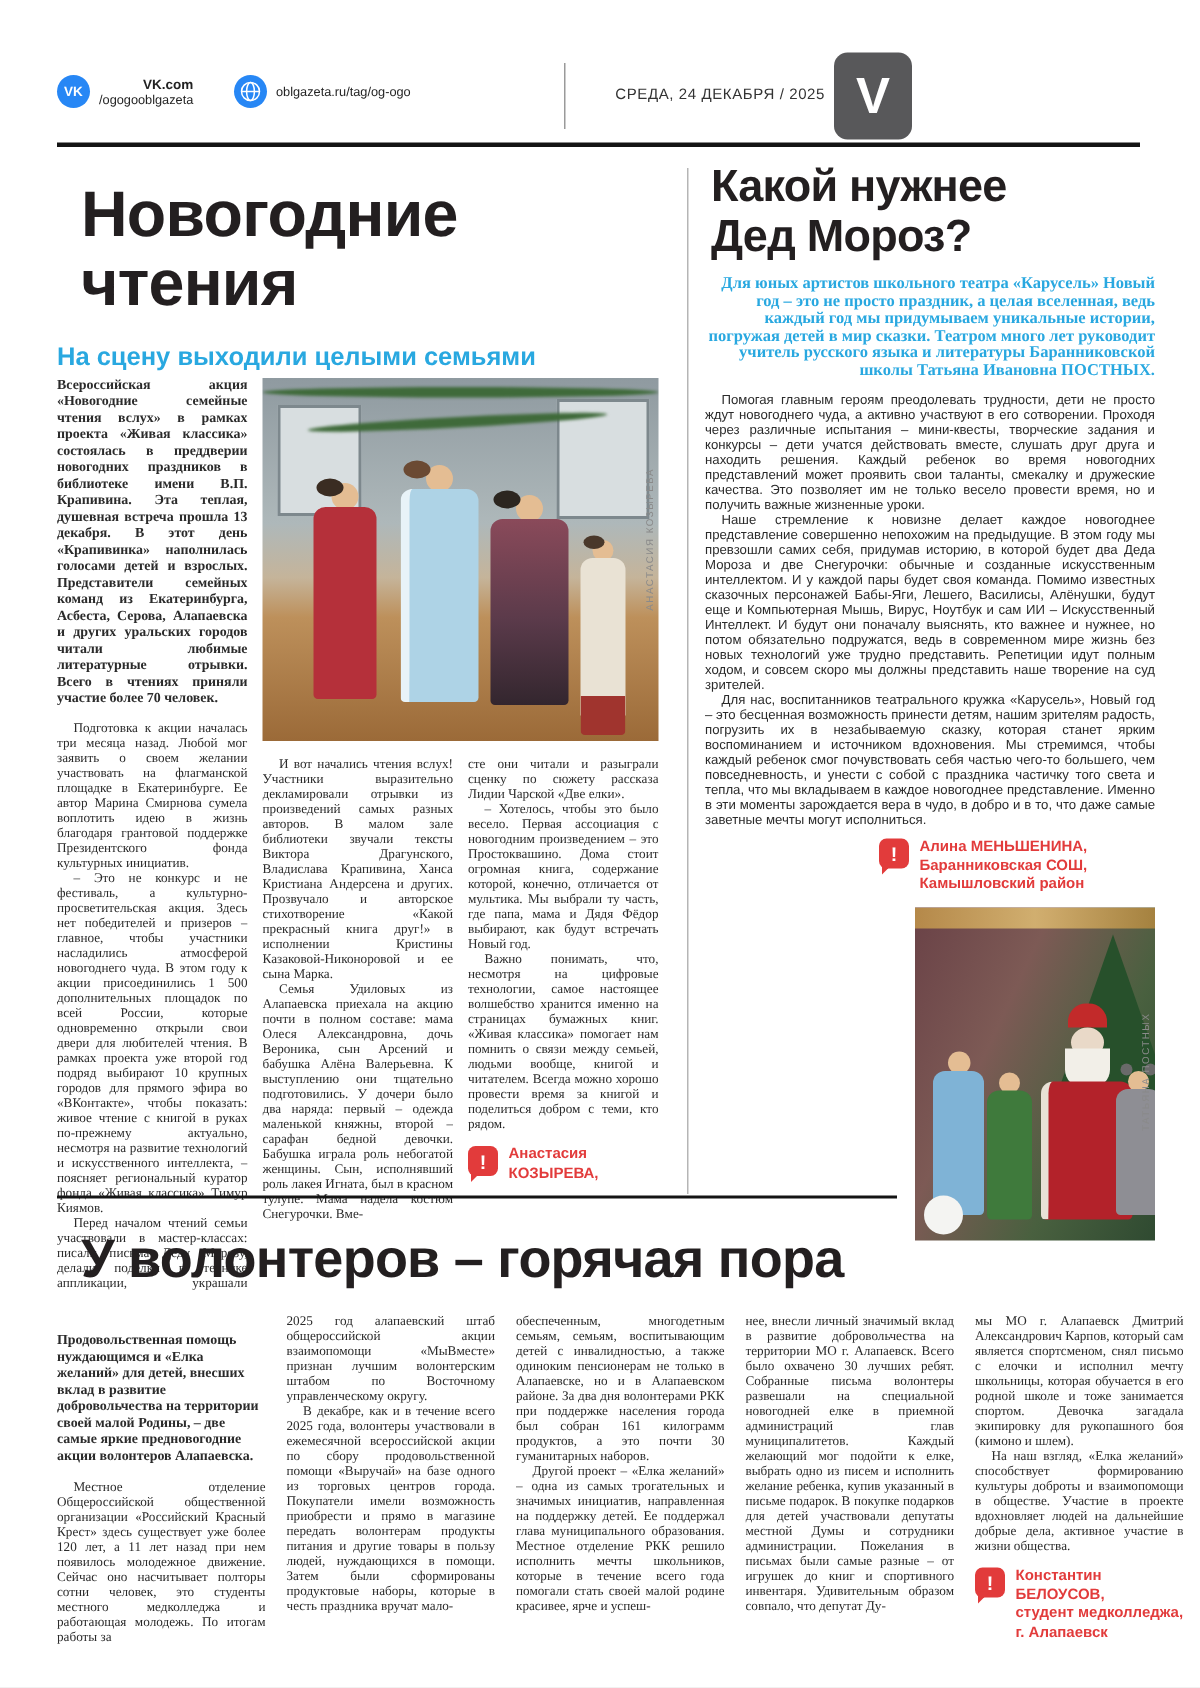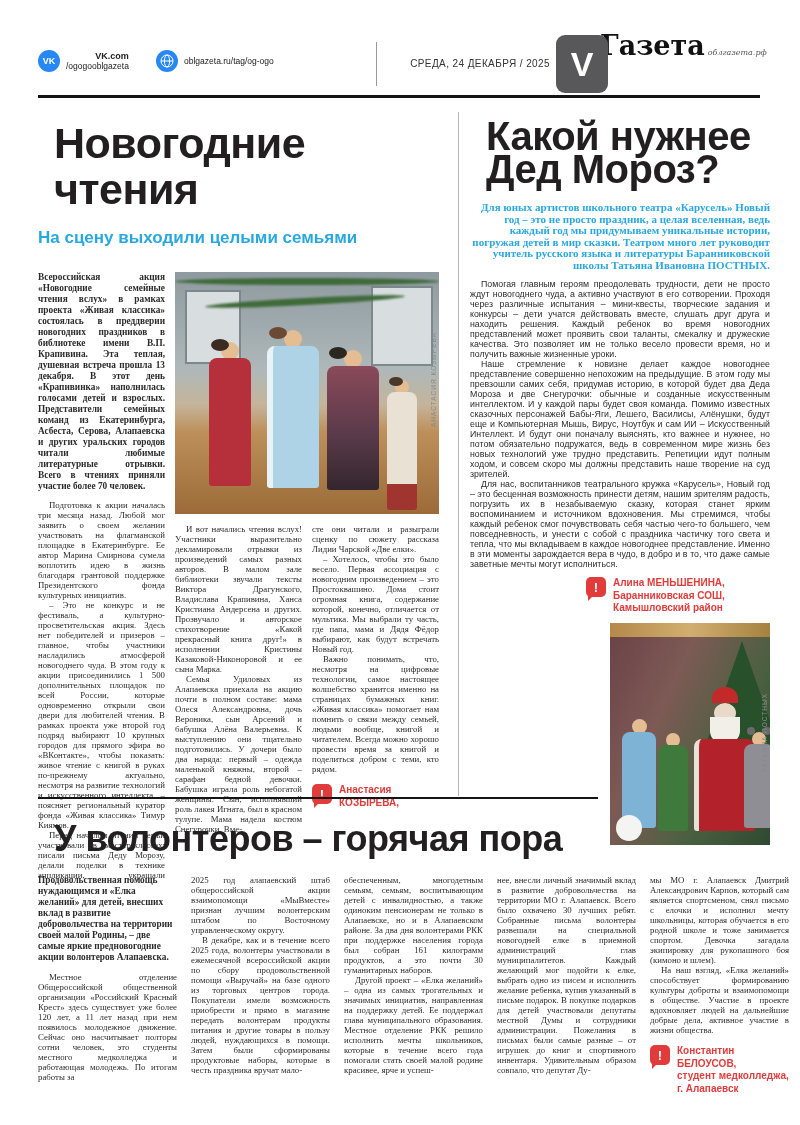--- a/index.html
+++ b/index.html
@@ -27,21 +27,21 @@
   
   .hl{font-family:"Liberation Sans",sans-serif;font-weight:bold;color:#231f20;letter-spacing:-.5px;}
   p.body{margin:0;text-align:justify;font-size:8.8px;line-height:10px;}
   p.body.ind{text-indent:11px;}
   .col{overflow:hidden;}
   
   .art1{position:absolute;left:38px;top:104px;width:410px;}
   .art1 h1{margin:16px;font-size:43px;line-height:46px;}
   .art1 h2{margin:4px 0 0 0;font-family:"Liberation Sans",sans-serif;font-weight:bold;
            font-size:17px;color:#29a8e0;}
-  .a1-body{display:flex;gap:10px;margin-top:24px;}
+  .a1-body{display:flex;gap:10px;margin-top:4px;}
   .a1-c1{width:127px;height:608px;}
   .lead1{font-weight:bold;font-size:9.3px;line-height:11px;margin:0 0 8px 0;text-align:justify;}
   .a1-right{width:273px;position:relative;}
   .a1-cols{display:flex;gap:10px;margin-top:10px;}
   .a1-cols .col{width:127px;height:352px;}
   
   .photo{position:relative;overflow:hidden;}
   .photo1{width:264px;height:242px;
      background:linear-gradient(180deg,#8f9aa0 0%,#aeb8ba 40%,#c5b49a 55%,#bd905b 66%,#9b6a38 100%);}
   .win{position:absolute;background:#d8dee0;border:2px solid #7d888d;}
@@ -57,36 +57,36 @@
   .sig-icon{width:20px;height:20px;background:#e23b3b;border-radius:5px;color:#fff;
             font-family:"Liberation Sans",sans-serif;font-weight:bold;font-size:13px;
             display:flex;align-items:center;justify-content:center;position:relative;flex:0 0 auto;}
   .sig-icon:after{content:"";position:absolute;left:2px;bottom:-4px;border:4px solid transparent;
             border-top-color:#e23b3b;border-left-color:#e23b3b;}
   .sig-text{font-family:"Liberation Sans",sans-serif;font-weight:bold;font-size:10px;
             line-height:12.5px;color:#e23b3b;}
   
   .vsep-main{position:absolute;left:458px;top:112px;width:1px;height:684px;background:#b5b5b5;}
   .art2{position:absolute;left:470px;top:104px;width:300px;}
-  .art2 h1{margin:16px;font-size:40px;line-height:33px;}
+  .art2 h1{margin:4px;font-size:30px;line-height:33px;}
   .lead2{margin:10px 0 0 0;font-family:Liberation Serif, serif;font-weight:bold;
          font-size:11px;line-height:11.5px;color:#29a8e0;text-align:right;}
   .a2-body{margin-top:8px;}
   .a2-body p{margin:0;text-align:justify;font-family:"Liberation Sans",sans-serif;
              font-size:8.8px;line-height:10px;text-indent:11px;}
   .a2-sig{margin-left:116px;margin-top:8px;}
   .photo2{width:160px;height:222px;margin-left:140px;margin-top:8px;
      background:linear-gradient(115deg,#6a4247 0%,#7d5a55 35%,#49603f 68%,#2f4a31 100%);}
   
   .hsep-bot{position:absolute;left:38px;top:797px;width:560px;height:2px;background:#141414;}
   .art3{position:absolute;left:38px;top:803px;width:752px;}
   .art3 h1{margin:16px;font-size:36px;line-height:40px;}
   .a3-cols{display:flex;gap:14px;margin-top:12px;}
   .a3-cols .col{width:139px;height:258px;}
-  .lead3{font-weight:bold;font-size:9.3px;line-height:11px;margin:0 0 9px 0;text-align:left;}
+  .lead3{font-weight:bold;font-size:9.3px;line-height:11px;margin:14px 0 9px 0;text-align:left;}
 </style>
 </head>
 <body>
 
 <div class="page">
 
   <div class="hdr">
     <div class="hdr-item hdr-vk">
       <span class="cir-icon">VK</span>
       <span class="lbl">
@@ -101,21 +101,20 @@
             <ellipse cx="7" cy="7" rx="2.6" ry="6" fill="none" stroke="#fff" stroke-width="1"></ellipse>
             <line x1="1" y1="7" x2="13" y2="7" stroke="#fff" stroke-width="1"></line>
           </svg>
       </span>
       <span>oblgazeta.ru/tag/og-ogo</span>
     </div>
     <div class="hdr-vsep"></div>
     <div class="hdr-date">СРЕДА, 24 ДЕКАБРЯ / 2025</div>
     <div class="hdr-logo">V</div>
     <div class="masthead">
-      <div><span>Газета</span><span class="site">облгазета.рф</span></div>
     </div>
   </div>
   <div class="hdr-rule"></div>
 
   <section class="art1">
     <h1 class="hl">Новогодние чтения</h1>
     <h2>На сцену выходили целыми семьями</h2>
     <div class="a1-body">
       <div class="col a1-c1">
         <p class="lead1">Всероссийская акция «Новогодние семейные чтения вслух» в рамках проекта «Живая классика» состоялась в преддверии новогодних праздников в библиотеке имени В.П. Крапивина. Эта теплая, душевная встреча прошла 13 декабря. В этот день «Крапивинка» наполнилась голосами детей и взрослых. Представители семейных команд из Екатеринбурга, Асбеста, Серова, Алапаевска и других уральских городов читали любимые литературные отрывки. Всего в чтениях приняли участие более 70 человек.</p>

